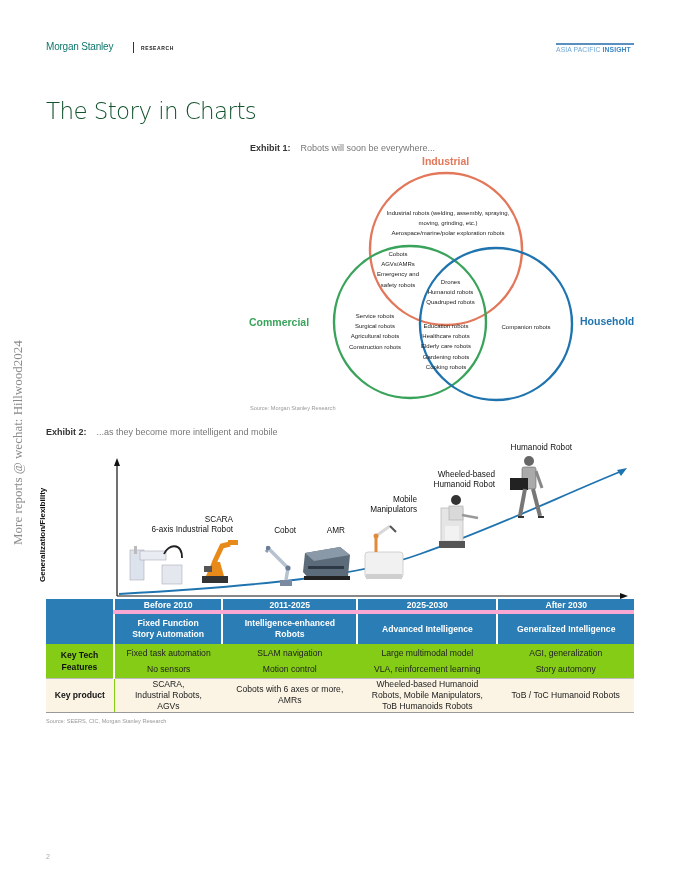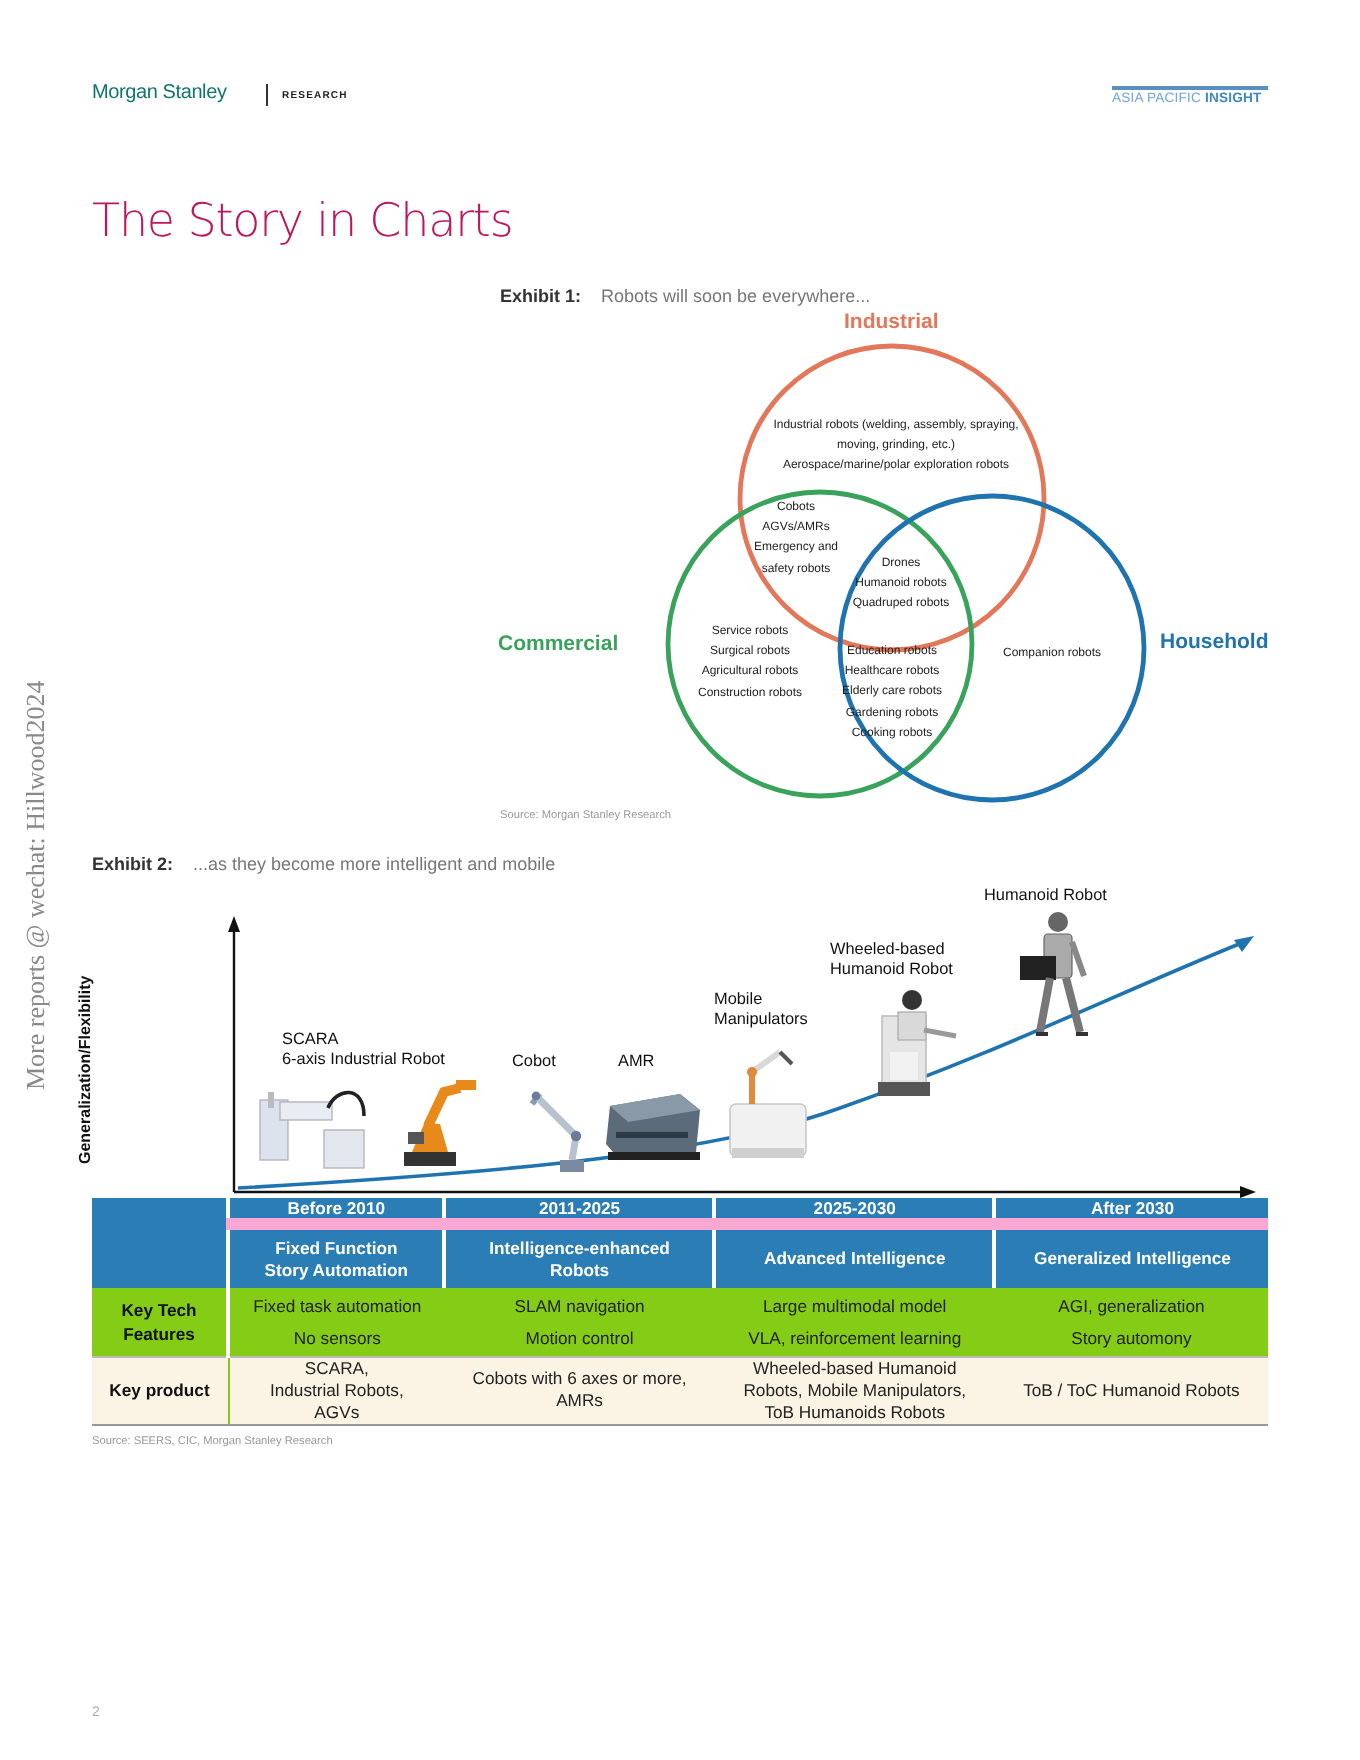--- a/index.html
+++ b/index.html
@@ -9,42 +9,42 @@
   .abs { position: absolute; }
 
   
   .brand { left: 46px; top: 41px; font-size: 10px; color: #0f766e; letter-spacing: -0.2px; font-weight: 500; }
   .brand-sep { left: 133px; top: 42px; width: 1px; height: 11px; background: #333; }
   .brand-research { left: 141px; top: 45px; font-size: 5px; letter-spacing: 0.6px; color: #222; font-weight: bold; }
   .apinsight-bar { left: 556px; top: 43px; width: 78px; height: 2px; background: #5a8fbf; }
   .apinsight { left: 556px; top: 46px; font-size: 6.8px; color: #6fa7d6; letter-spacing: 0.1px; }
   .apinsight b { color: #3d88c8; }
 
-  .page-title { left: 46px; top: 98px; font-size: 23px; font-weight: 300; color: #be185d; font-family: "DejaVu Sans", sans-serif; letter-spacing: -0.6px; }
+  .page-title { left: 46px; top: 98px; font-size: 23px; font-weight: 300; color: #14532d; font-family: "DejaVu Sans", sans-serif; letter-spacing: -0.6px; }
 
   .watermark { left: 10px; top: 545px; transform-origin: 0 0; transform: rotate(-90deg); font-family: "Liberation Serif", serif; font-size: 13px; color: #8a8a8a; white-space: nowrap; }
 
   .exhibit { font-size: 9px; color: #555; }
   .exhibit b { color: #333; margin-right: 10px; }
   .exhibit span { color: #777; }
 
   .source { font-size: 5.6px; color: #999; }
 
   
   .venn { left: 240px; top: 150px; width: 410px; height: 260px; }
   .venn-text { position: absolute; font-size: 6px; color: #222; text-align: center; line-height: 10.2px; white-space: nowrap; }
   .venn-label { position: absolute; font-size: 10.5px; font-weight: bold; }
-  .tl-label { position: absolute; font-size: 8.2px; color: #111; text-align: left; line-height: 10px; white-space: nowrap; }
+  .tl-label { position: absolute; font-size: 8.2px; color: #111; text-align: right; line-height: 10px; white-space: nowrap; }
   .ylabel { position: absolute; left: 38px; top: 582px; transform-origin: 0 0; transform: rotate(-90deg); font-size: 8px; font-weight: bold; color: #111; white-space: nowrap; }
 
   
   table.stage { position: absolute; left: 46px; top: 599px; width: 588px; border-collapse: collapse; font-size: 8.6px; }
   table.stage td { text-align: center; vertical-align: middle; padding: 0 2px; }
   .th-row td { background: #2a7db5; color: #fff; font-weight: bold; }
-  .th-row td.period { height: 13px; border-bottom: 6px solid #f9a8d4; border-left: 2px solid #fff; }
+  .th-row td.period { height: 13px; border-bottom: 4px solid #f9a8d4; border-left: 2px solid #fff; }
   .th-row2 td { background: #2a7db5; color: #fff; font-weight: bold; height: 32px; line-height: 11px; border-left: 2px solid #fff; }
   td.corner { background: #2a7db5; border-left: none !important; }
   .kt td { background: #84cc16; height: 17px; color: #222; }
   .kt td.rowh { font-weight: bold; color: #111; border-right: 2px solid #fff; line-height: 12px; }
   .kp td { background: #fbf4e4; height: 34px; line-height: 11px; color: #222; border-top: 1px solid #bbb; border-bottom: 1px solid #999; }
   .kp td.rowh { font-weight: bold; color: #111; border-right: 1px solid #84cc16; }
 
   .page-num { left: 46px; top: 853px; font-size: 7px; color: #aaa; }
 </style>
 </head>

